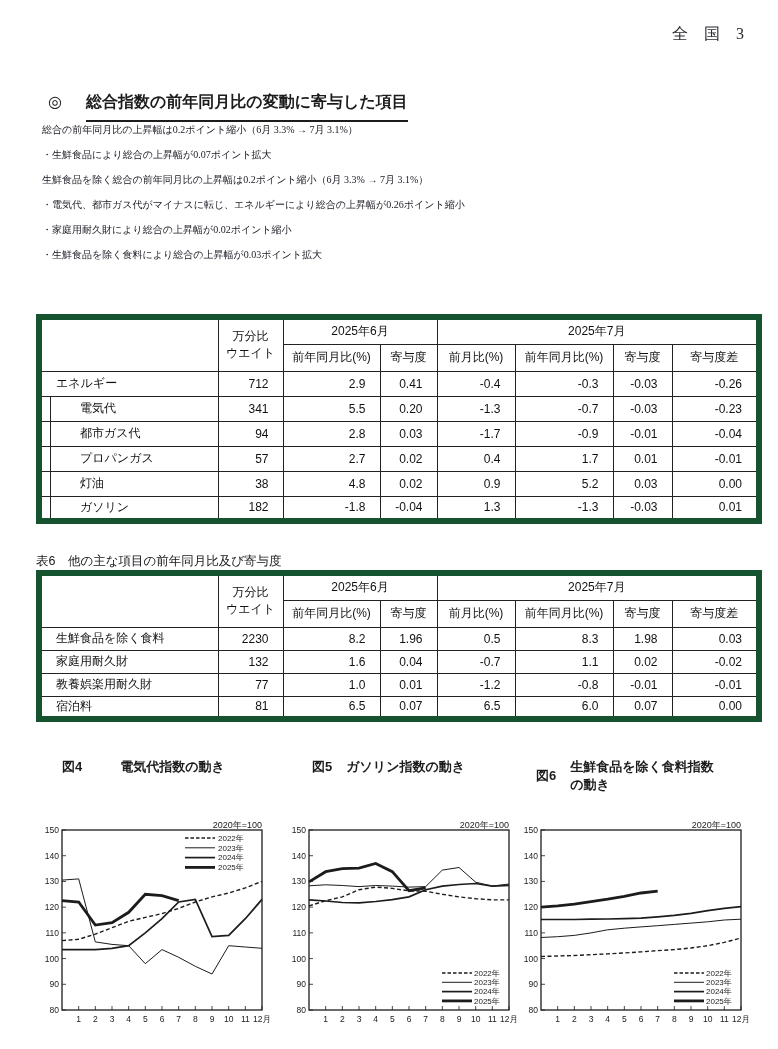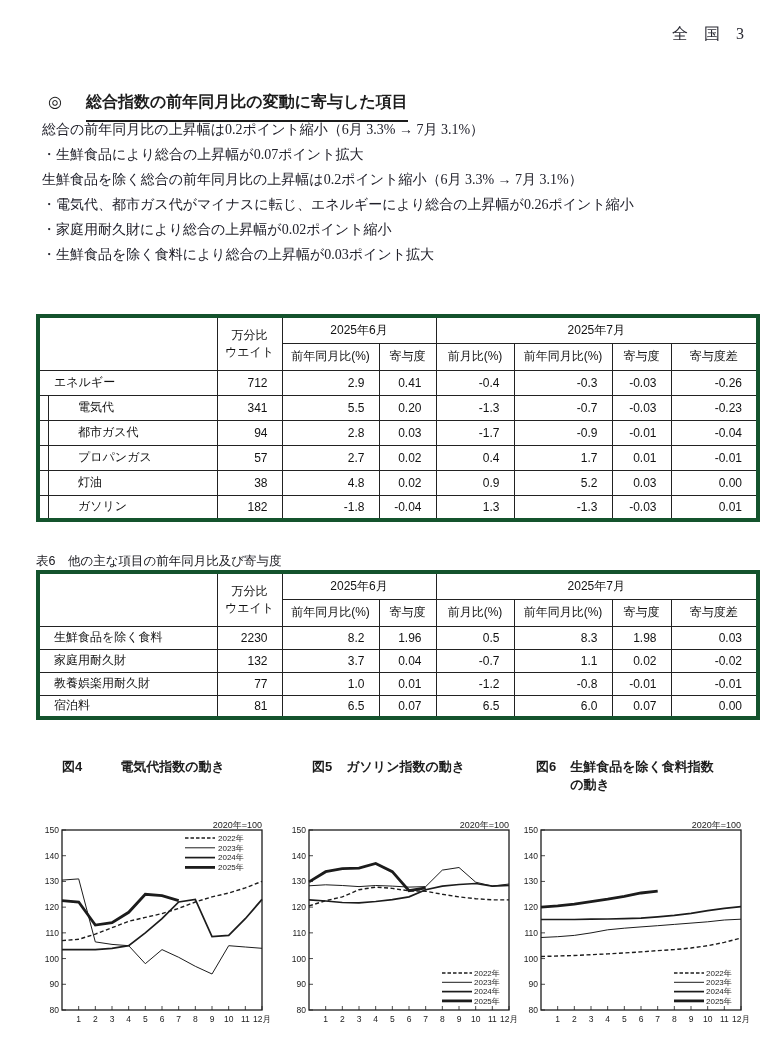--- a/index.html
+++ b/index.html
@@ -15,35 +15,35 @@
     font-size: 16px; color:#2a2a33;
   }
   .heading {
     position: absolute; left: 48px; top: 92px;
     font-family: "Liberation Sans", "DejaVu Sans", sans-serif;
     font-weight: bold; font-size: 16px; display: flex; align-items: flex-start;
   }
   .heading .title { margin-left: 24px; border-bottom: 2px solid #1c1c1c; padding-bottom: 7px; }
   .intro {
     position: absolute; left: 42px; top: 117px;
-    font-size: 14px; line-height: 25px; color:#20202a;
+    font-size: 10px; line-height: 25px; color:#20202a;
     width: 700px;
   }
   .tbl-caption {
     position: absolute; left: 36px; font-size: 12.5px;
     font-family: "Liberation Sans", "DejaVu Sans", sans-serif; color:#16161c;
   }
   #cap0 { top: 297px; }
   #cap1 { top: 553px; }
   table {
     position: absolute; left: 36px; width: 720px;
     border-collapse: collapse; table-layout: fixed;
     font-family: "Liberation Sans", "DejaVu Sans", sans-serif;
     font-size: 12px; color: #111;
-    border: 4px solid #14532d;
+    border: 6px solid #14532d;
   }
   #table0 { top: 314px; }
   #table1 { top: 570px; }
   th, td { border: 1px solid #222; font-weight: normal; overflow: hidden; white-space: nowrap; }
   thead tr { height: 27px; }
   thead th { text-align: center; vertical-align: middle; }
   #table0 tbody tr { height: 25px; }
   #table1 tbody tr { height: 23px; }
   td.item { text-align: left; padding-left: 14px; }
   td.item.indent {
@@ -57,21 +57,21 @@
   .fig-title {
     position: absolute; top: 758px;
     font-family: "Liberation Sans", "DejaVu Sans", sans-serif;
     font-weight: bold; font-size: 13px; line-height: 18px;
     display: flex;
   }
   .fig-title .fig-label { margin-right: 14px; flex: 0 0 auto; }
   .fig-text.narrow { width: 152px; white-space: normal; }
   #figt0 { left: 62px; gap: 24px; }
   #figt1 { left: 312px; }
-  #figt2 { left: 536px; }
+  #figt2 { left: 536px; align-items: center; }
   .chart { position: absolute; top: 820px; width: 245px; height: 215px; }
   #chwrap0 { left: 28px; }
   #chwrap1 { left: 275px; }
   #chwrap2 { left: 507px; }
   .chart svg { width: 245px; height: 215px; display: block; }
   .chart svg text { font-family: "Liberation Sans", "DejaVu Sans", sans-serif; fill: #1c1c1c; }
 </style>
 </head>
 <body>
 
@@ -225,21 +225,21 @@
           <td class="num">8.2</td>
           <td class="num">1.96</td>
           <td class="num">0.5</td>
           <td class="num">8.3</td>
           <td class="num">1.98</td>
           <td class="num">0.03</td>
         </tr>
         <tr>
           <td class="item">家庭用耐久財</td>
           <td class="num">132</td>
-          <td class="num">3.7</td>
+          <td class="num">1.6</td>
           <td class="num">0.04</td>
           <td class="num">-0.7</td>
           <td class="num">1.1</td>
           <td class="num">0.02</td>
           <td class="num">-0.02</td>
         </tr>
         <tr>
           <td class="item">教養娯楽用耐久財</td>
           <td class="num">77</td>
           <td class="num">1.0</td>

